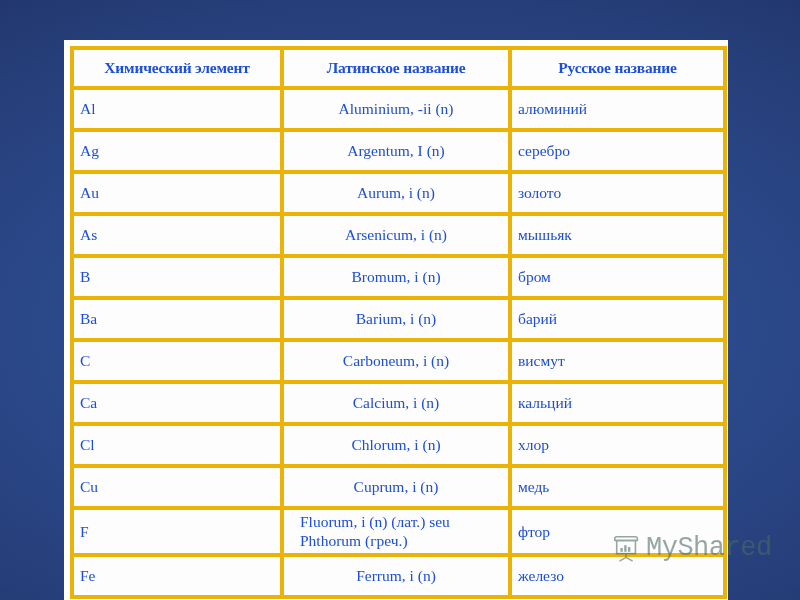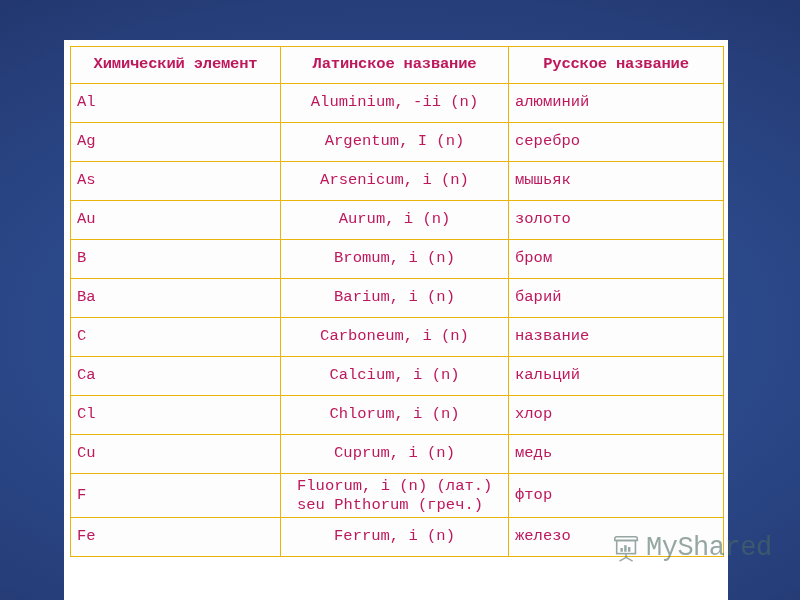--- a/index.html
+++ b/index.html
@@ -48,26 +48,25 @@
     border-collapse: collapse;
     table-layout: fixed;
     background: #fefefe;
   }
   table.elements col.c-sym  { width: 210px; }
   table.elements col.c-lat  { width: 228px; }
   table.elements col.c-rus  { width: 215px; }
 
   table.elements th,
   table.elements td {
-    border: 1px solid #eab308;
-    color: #be185d;
+    border: 4px solid #eab308;
+    color: #1d4ed8;
     font-size: 15.5px;
     line-height: 1.15;
     background: #fdfdfd;
-    font-family: Liberation Mono, monospace;
   }
 
   table.elements thead th {
     font-weight: bold;
     font-size: 15.5px;
     text-align: center;
     height: 32px;
     padding: 2px 4px;
     letter-spacing: -0.2px;
   }
@@ -140,43 +139,43 @@
             <td class="sym">Al</td>
             <td class="lat">Aluminium, -ii (n)</td>
             <td class="rus">алюминий</td>
           </tr>
           <tr>
             <td class="sym">Ag</td>
             <td class="lat">Argentum, I (n)</td>
             <td class="rus">серебро</td>
           </tr>
           <tr>
+            <td class="sym">Au</td>
+            <td class="lat">Aurum, i (n)</td>
+            <td class="rus">золото</td>
+          </tr>
+          <tr>
             <td class="sym">As</td>
             <td class="lat">Arsenicum, i (n)</td>
             <td class="rus">мышьяк</td>
           </tr>
           <tr>
-            <td class="sym">Au</td>
-            <td class="lat">Aurum, i (n)</td>
-            <td class="rus">золото</td>
-          </tr>
-          <tr>
             <td class="sym">B</td>
             <td class="lat">Bromum, i (n)</td>
             <td class="rus">бром</td>
           </tr>
           <tr>
             <td class="sym">Ba</td>
             <td class="lat">Barium, i (n)</td>
             <td class="rus">барий</td>
           </tr>
           <tr>
             <td class="sym">C</td>
             <td class="lat">Carboneum, i (n)</td>
-            <td class="rus">название</td>
+            <td class="rus">висмут</td>
           </tr>
           <tr>
             <td class="sym">Ca</td>
             <td class="lat">Calcium, i (n)</td>
             <td class="rus">кальций</td>
           </tr>
           <tr>
             <td class="sym">Cl</td>
             <td class="lat">Chlorum, i (n)</td>
             <td class="rus">хлор</td>

